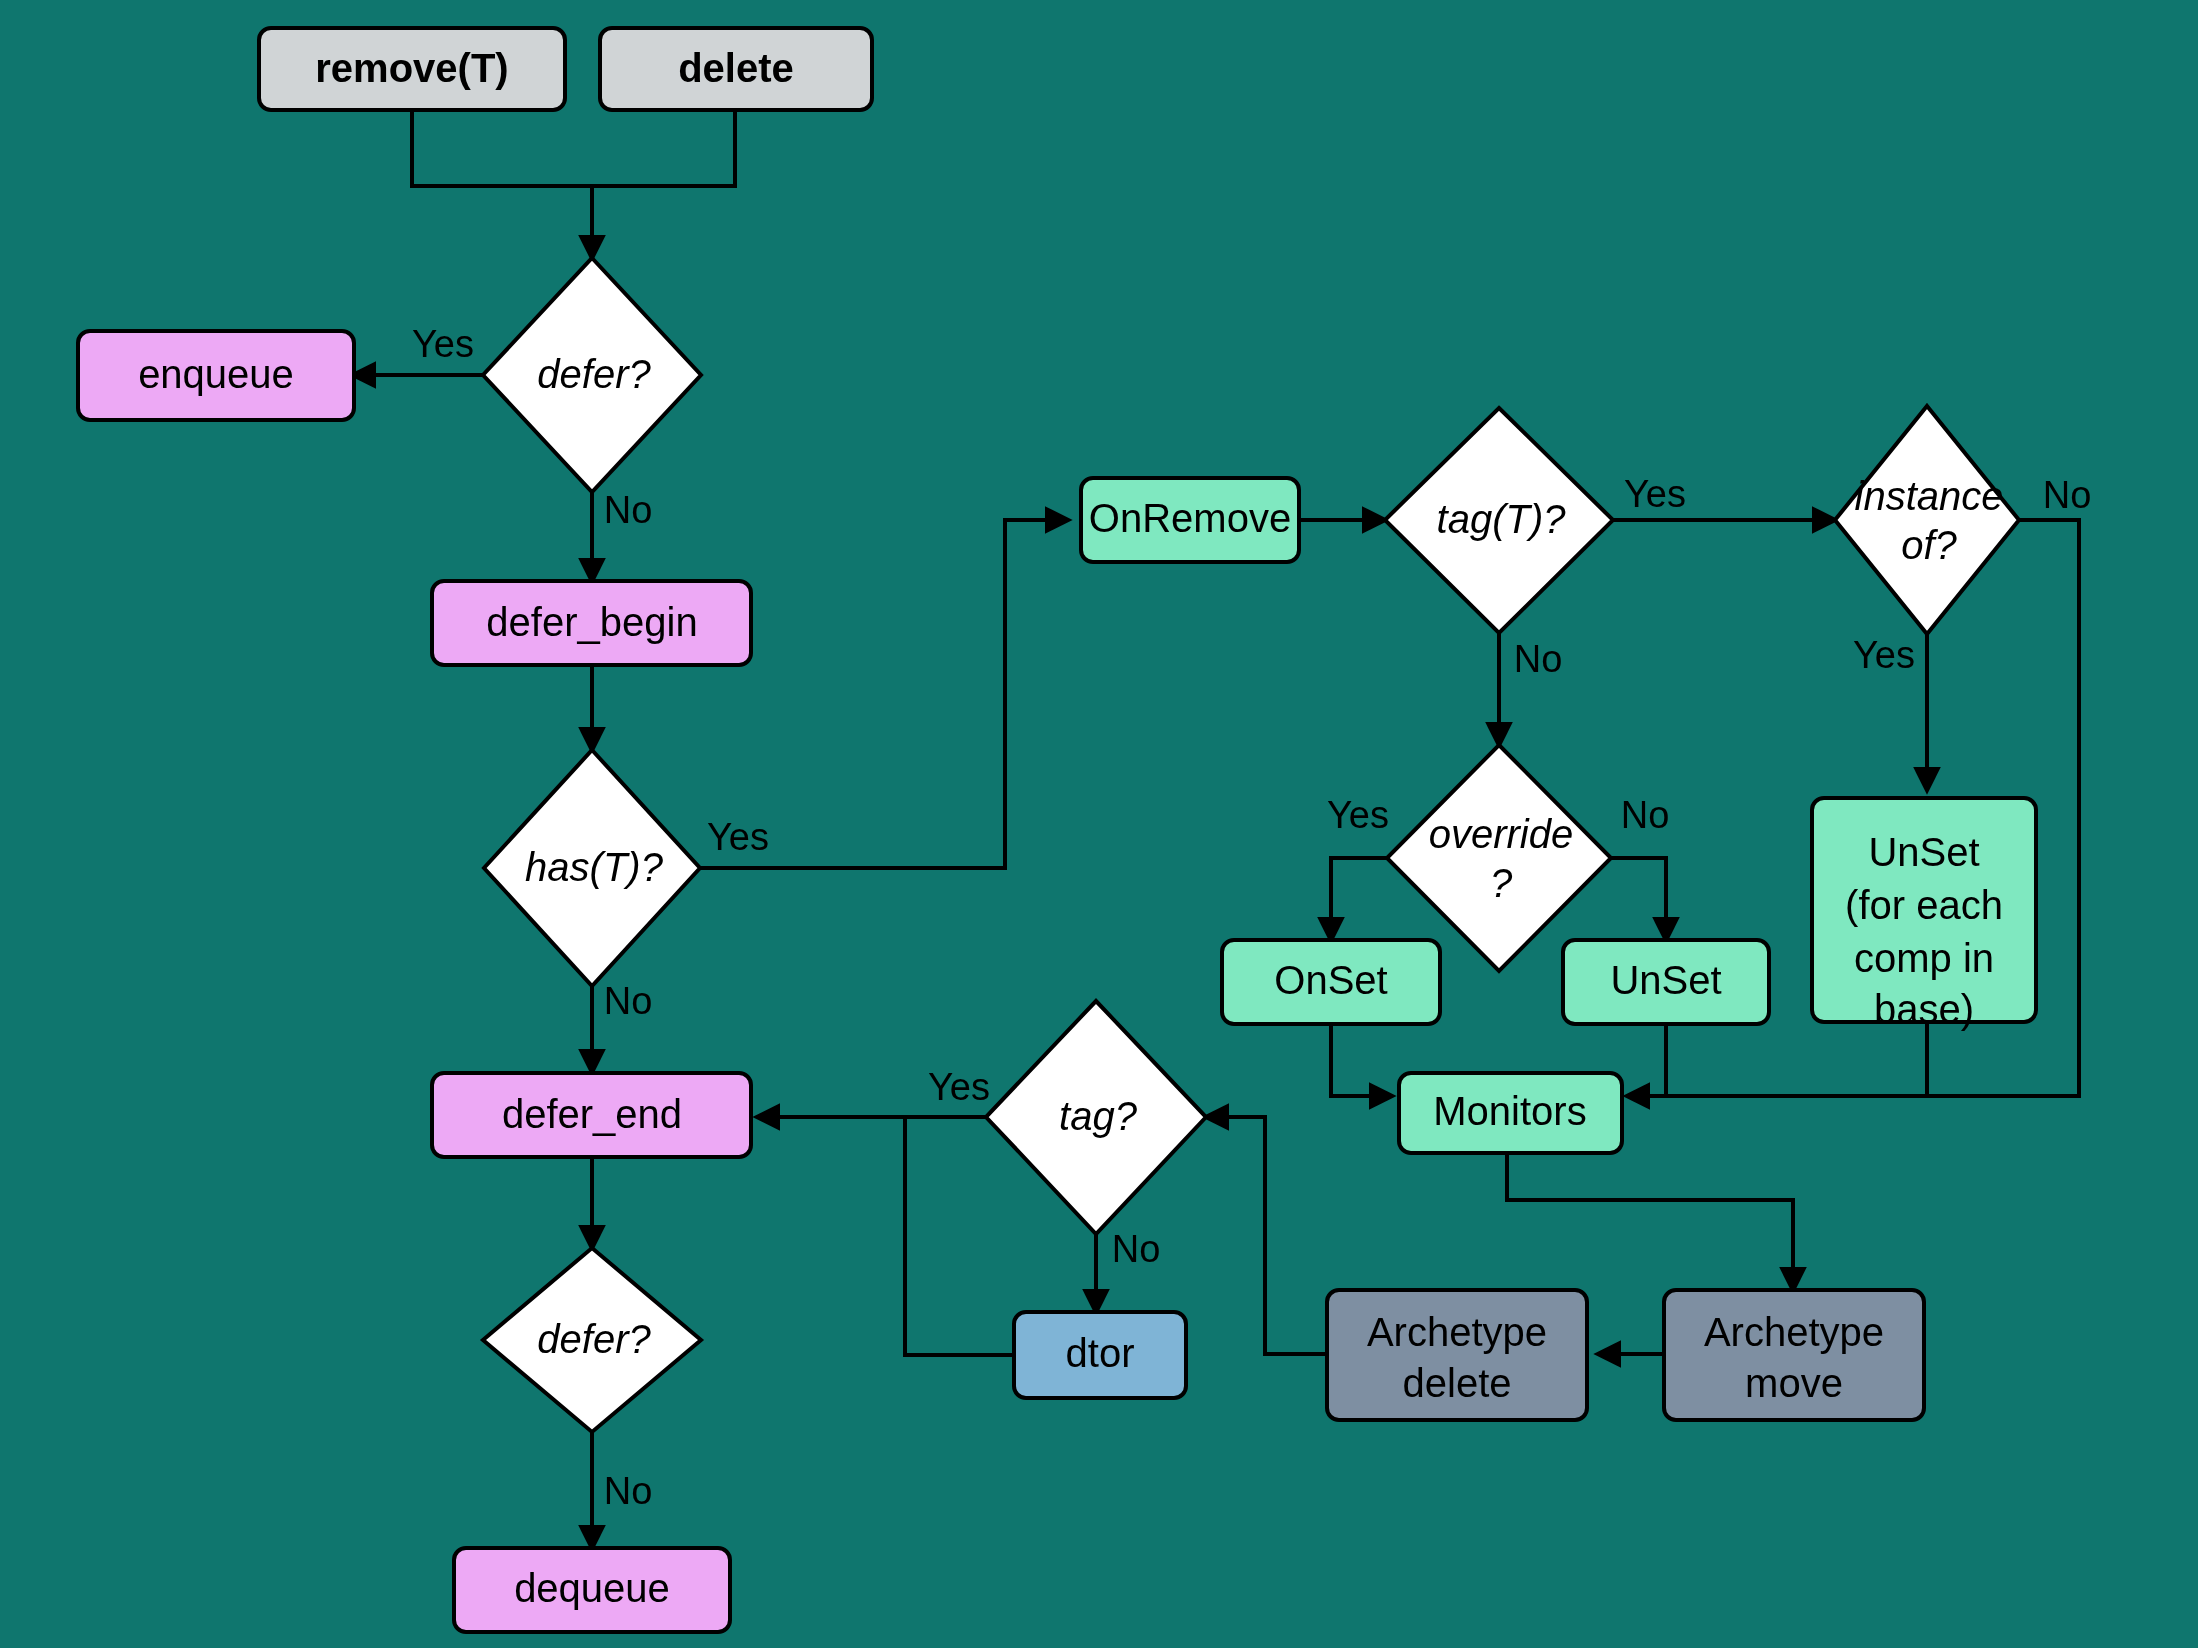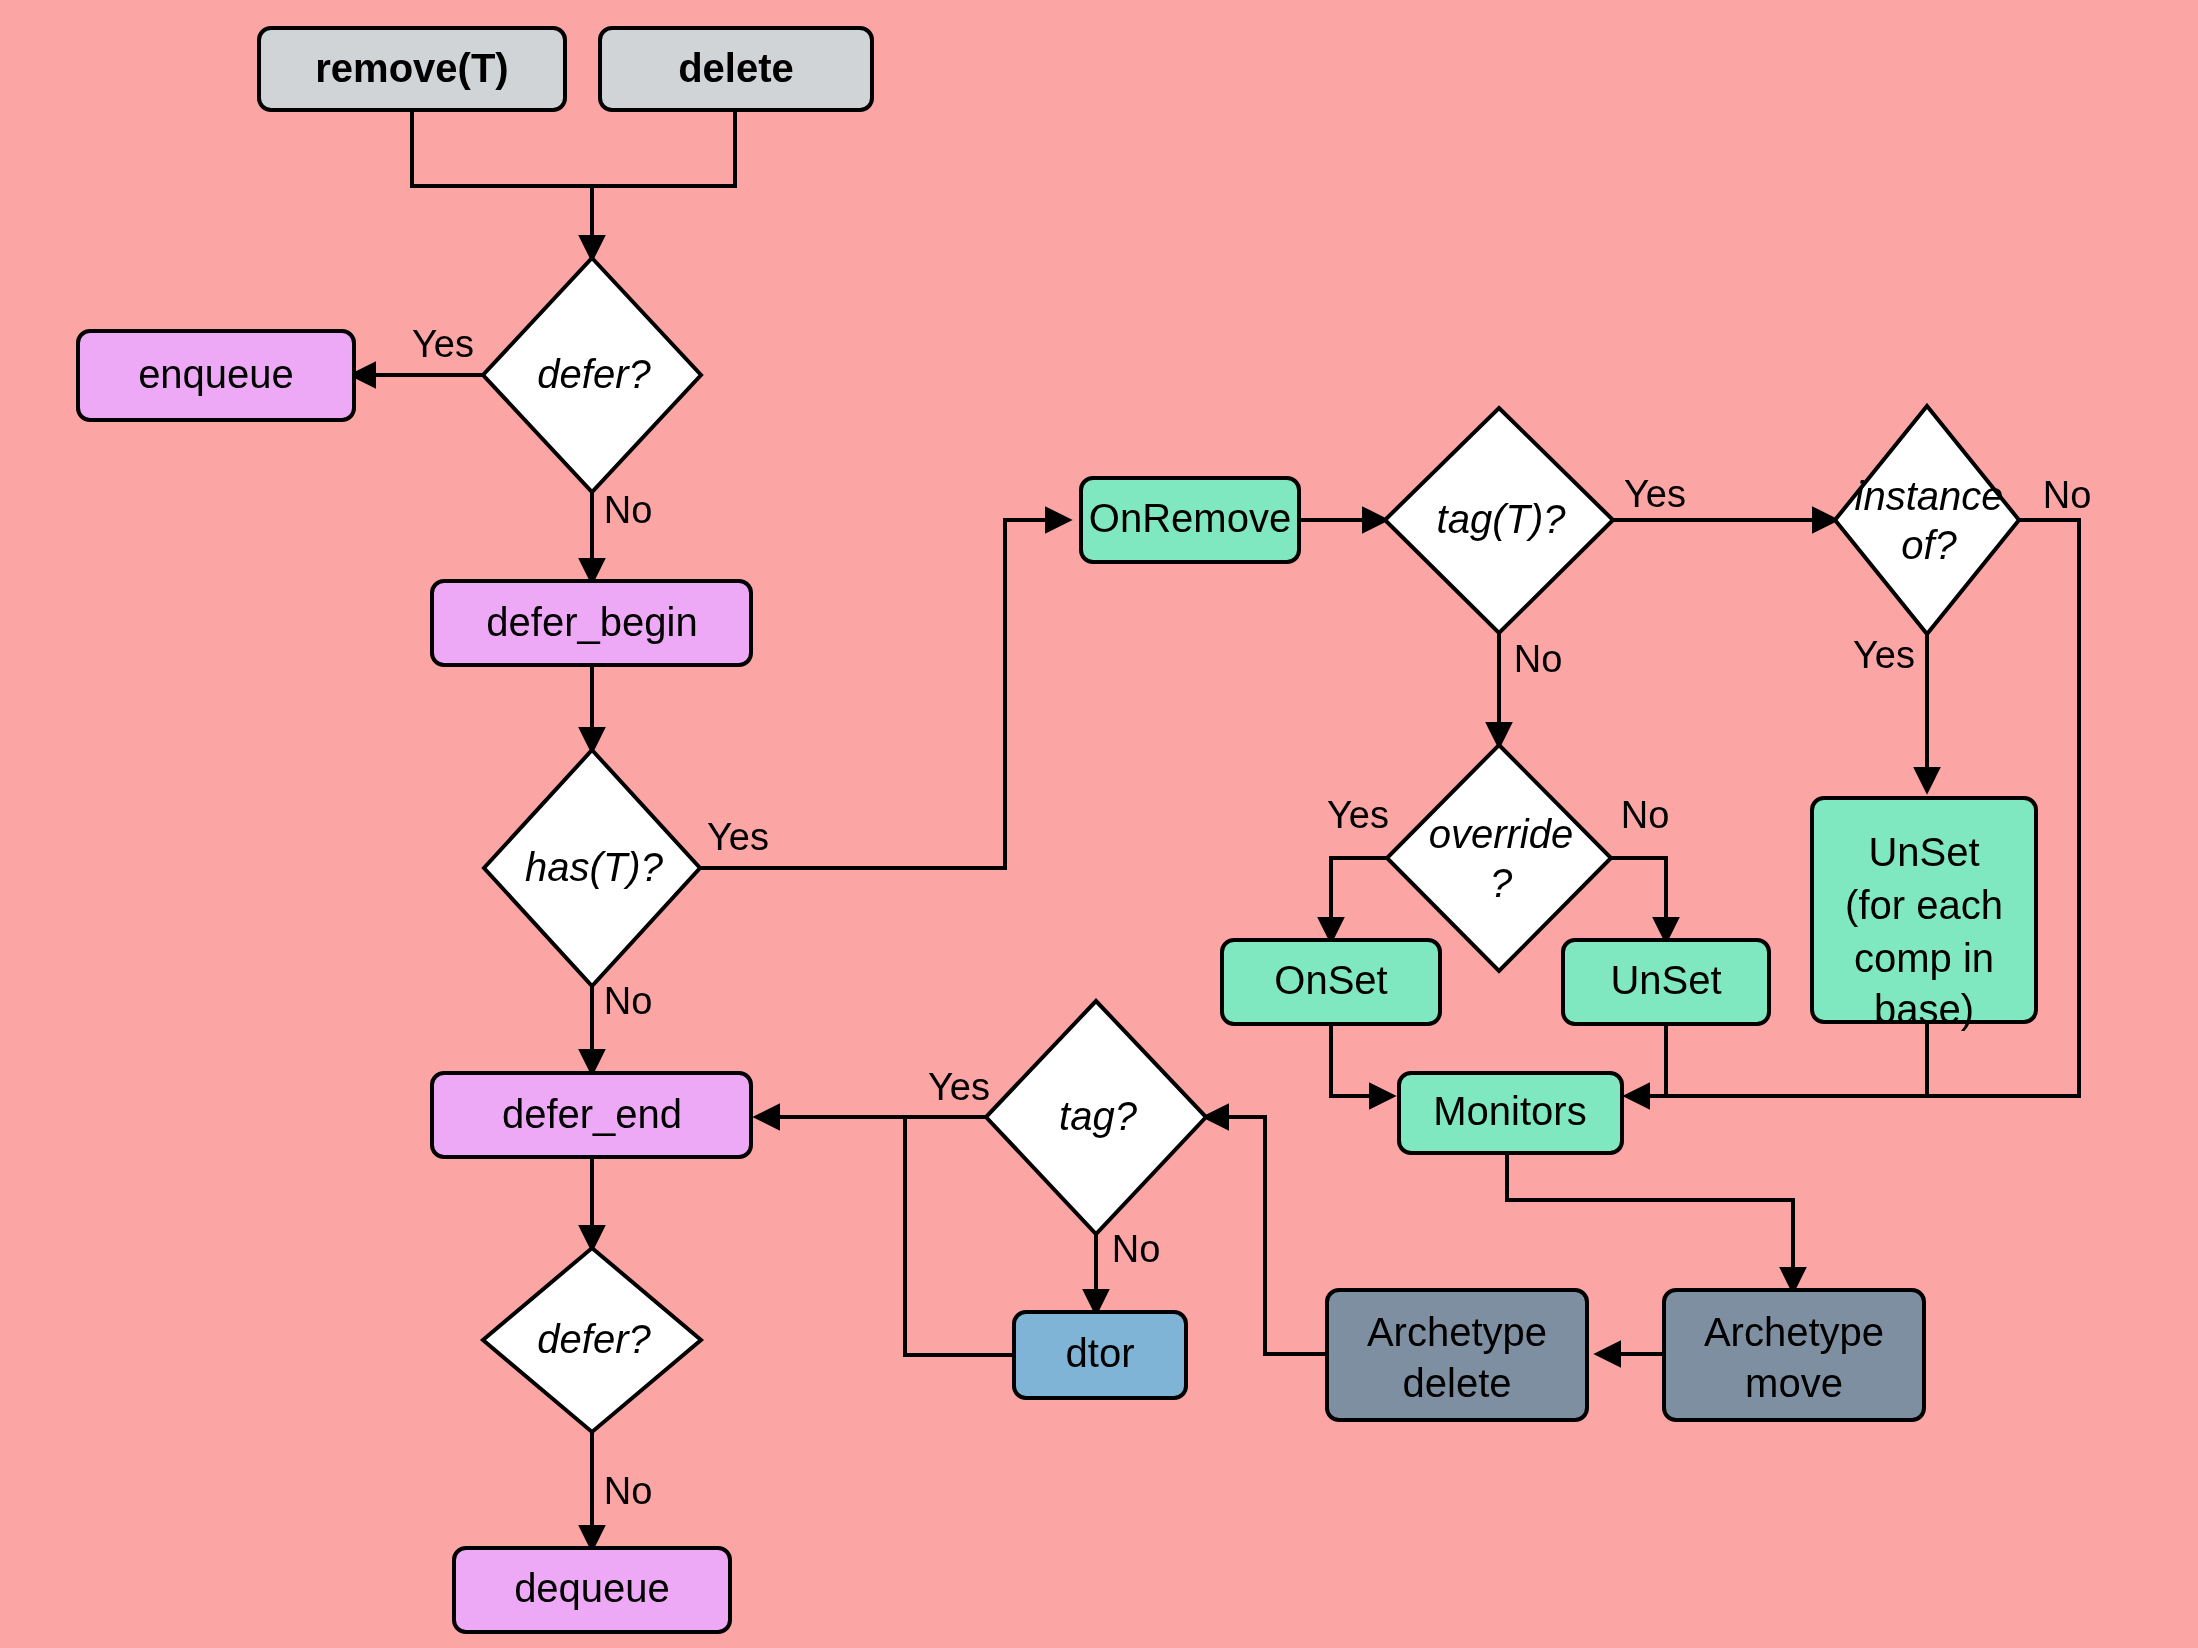--- a/index.html
+++ b/index.html
@@ -8,21 +8,21 @@
     padding: 0;
     background: #ffffff;
   }
   body {
     font-family: "Liberation Sans", sans-serif;
   }
   #canvas {
     position: relative;
     width: 2198px;
     height: 1648px;
-    background: #fca5a5;
+    background: #0f766e;
     overflow: hidden;
   }
   svg#flow {
     position: absolute;
     left: 0;
     top: 0;
     width: 2198px;
     height: 1648px;
   }
   .node-rect {

